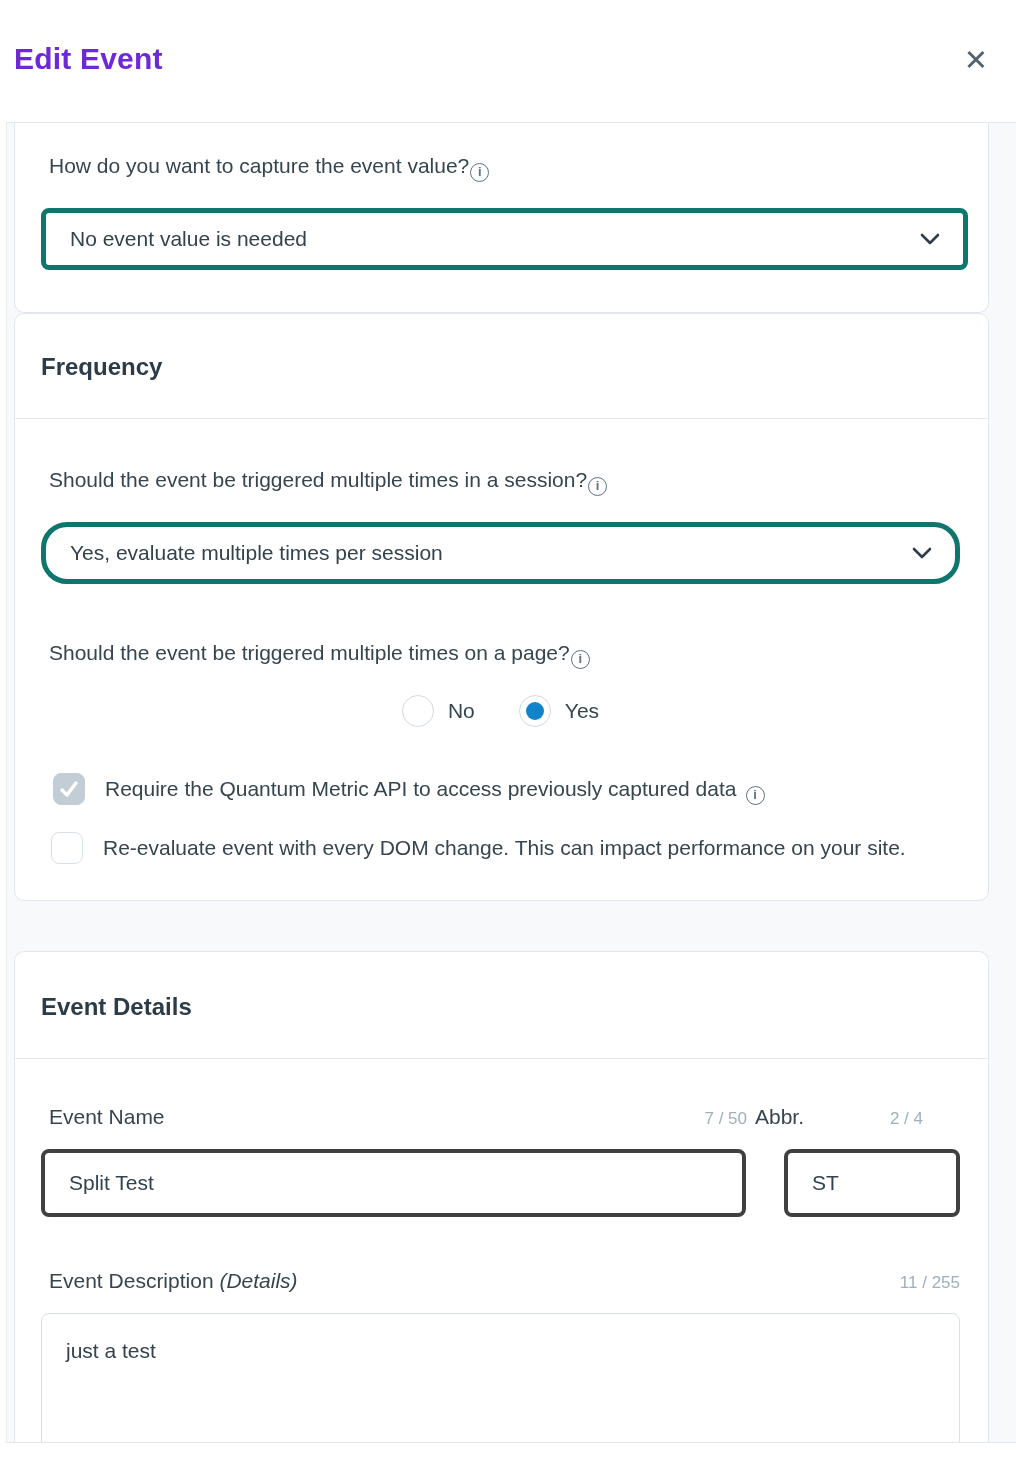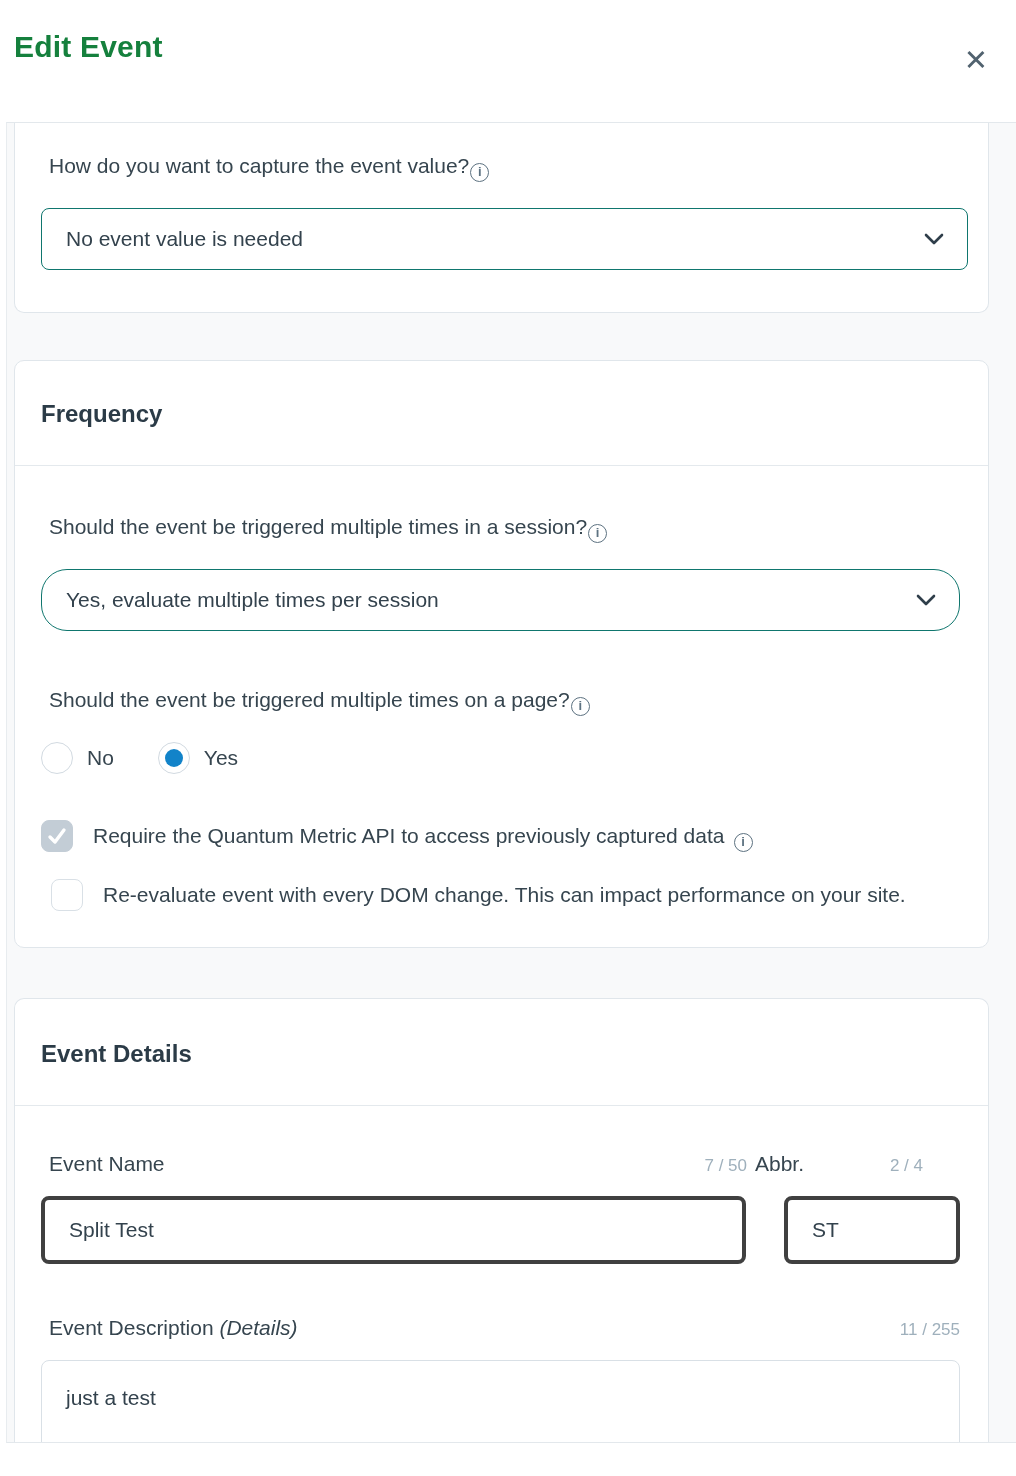--- a/index.html
+++ b/index.html
@@ -12,22 +12,22 @@
     overflow:hidden;
   }
 
   
   .modal-header {
     height:122px;
     position:relative;
     background:#fff;
   }
   .modal-title {
-    position:absolute; left:14px; top:30px;
-    font-size:30px; font-weight:700; color:#15803d;
+    position:absolute; left:14px; top:42px;
+    font-size:30px; font-weight:700; color:#6d28d9;
     letter-spacing:.2px;
   }
   .close-btn {
     position:absolute; right:22px; top:42px;
     width:36px; height:36px;
     display:flex; align-items:center; justify-content:center;
     font-size:29px; font-weight:700; color:#51626f;
     cursor:pointer; background:none; border:none;
     font-family:"DejaVu Sans",sans-serif;
   }
@@ -82,49 +82,49 @@
     margin-left:1px;
     cursor:pointer;
   }
   .info-icon::after { content:"i"; }
   .info-icon.spaced { margin-left:9px; }
 
   .dropdown {
     position:relative;
     height:62px; width:100%;
     background:#fff;
-    border:1px solid #0f766e; border-radius:8px;
+    border:5px solid #0f766e; border-radius:8px;
     display:flex; align-items:center;
     padding:0 60px 0 24px;
     font-size:21px; color:#33424d;
     cursor:pointer;
   }
   .dropdown .chevron {
     position:absolute; right:23px; top:50%;
     margin-top:-6px;
   }
 
   
-  .radio-row { display:flex; align-items:center; gap:44px; }
+  .radio-row { display:flex; align-items:center; gap:44px;justify-content:center; }
   .radio-opt { display:flex; align-items:center; gap:14px; cursor:pointer; }
   .radio-circle {
     width:32px; height:32px; border-radius:50%;
     border:1.5px solid #d2dae1; background:#fff;
     display:flex; align-items:center; justify-content:center;
     flex:0 0 auto;
   }
   .radio-circle.selected::after {
     content:""; width:18px; height:18px; border-radius:50%;
     background:#1283c9; display:block;
   }
   .radio-label { font-size:21px; color:#36454f; }
 
   
   .check-row { display:flex; gap:20px; }
-  .check-row.center { align-items:flex-end; }
+  .check-row.center { align-items:flex-end;margin-left:12px; }
   .check-row.top { align-items:flex-start; }
   .checkbox {
     width:32px; height:32px; border-radius:8px; flex:0 0 auto;
     border:1.5px solid #d9e0e6; background:#fff;
     display:flex; align-items:center; justify-content:center;
     cursor:pointer;
   }
   .checkbox.checked-disabled {
     background:#c3cdd6; border-color:#c3cdd6;
   }
@@ -157,21 +157,21 @@
   .textarea-input {
     display:block; width:100%; height:140px; margin-top:20px;
     border:1px solid #d9e0e6; border-radius:8px;
     font-size:21px; color:#33424d; line-height:26px;
     padding:24px 24px; resize:none; outline:none;
     font-family:"Liberation Sans","DejaVu Sans",sans-serif;
     background:#fff;
   }
 
   
-  .card-1 { padding:30px 20px 42px 26px; margin-bottom:47px; }
+  .card-1 { padding:30px 20px 42px 26px; }
   .card-1 .dropdown { margin-top:26px; }
   .card-2 { margin-bottom:50px; }
   .card-2 .card-body { padding:48px 28px 36px 26px; }
   .card-2 .dropdown { margin-top:26px;border-radius:26px; }
   .q2 { margin-top:56px; }
   .radio-row { margin-top:26px; }
   .check-row-1 { margin-top:46px; }
   .check-row-2 { margin-top:27px;padding-left:10px; }
   .card-3 .card-header { padding-top:40px; }
   .card-3 .card-body { padding:46px 28px 40px 26px; }

